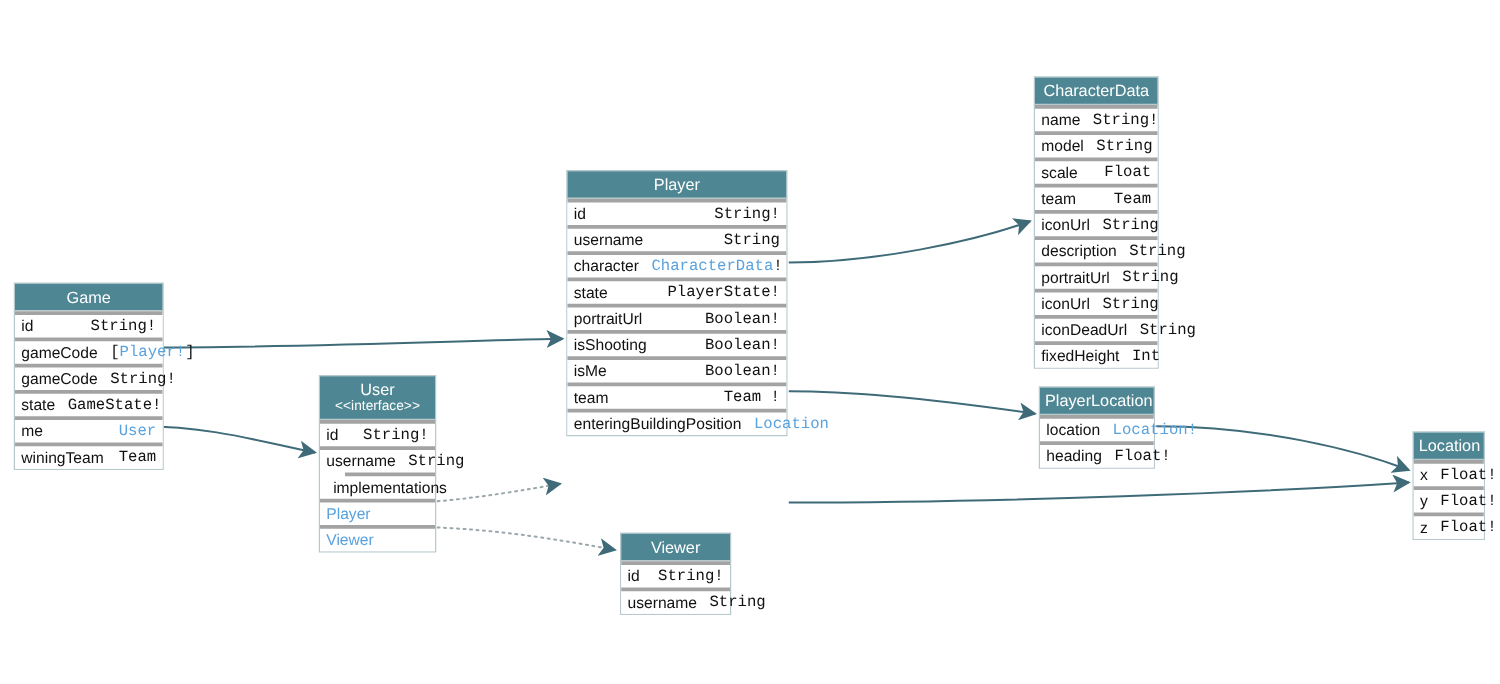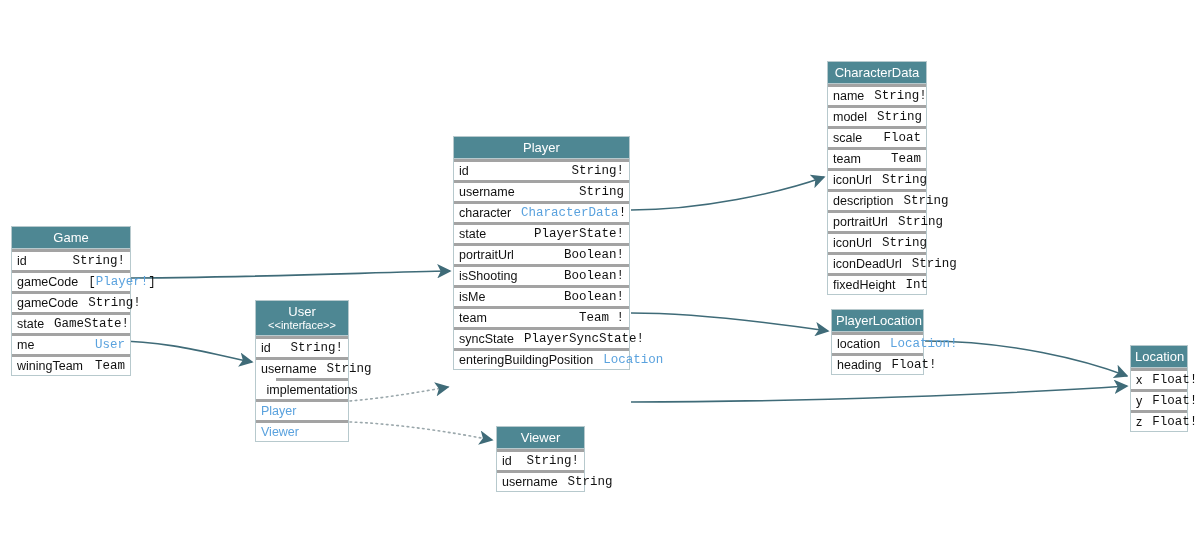--- a/index.html
+++ b/index.html
@@ -131,24 +131,20 @@
         </div>
         <div class="erow">
           <span class="fname">isMe</span>
           <span class="ftype">Boolean!</span>
         </div>
         <div class="erow">
           <span class="fname">team</span>
           <span class="ftype">Team !</span>
         </div>
         <div class="erow">
-          <span class="fname">syncState</span>
-          <span class="ftype">PlayerSyncState!</span>
-        </div>
-        <div class="erow">
           <span class="fname">enteringBuildingPosition</span>
           <span class="ftype"><span class="blk"></span><span class="lnk">Location</span><span class="blk"></span></span>
         </div>
       </div>
       <div class="entity" style="left: 496px; top: 426px; width: 89px;">
         <div class="ehead"><span>Viewer</span></div>
         <div class="erow">
           <span class="fname">id</span>
           <span class="ftype">String!</span>
         </div>

